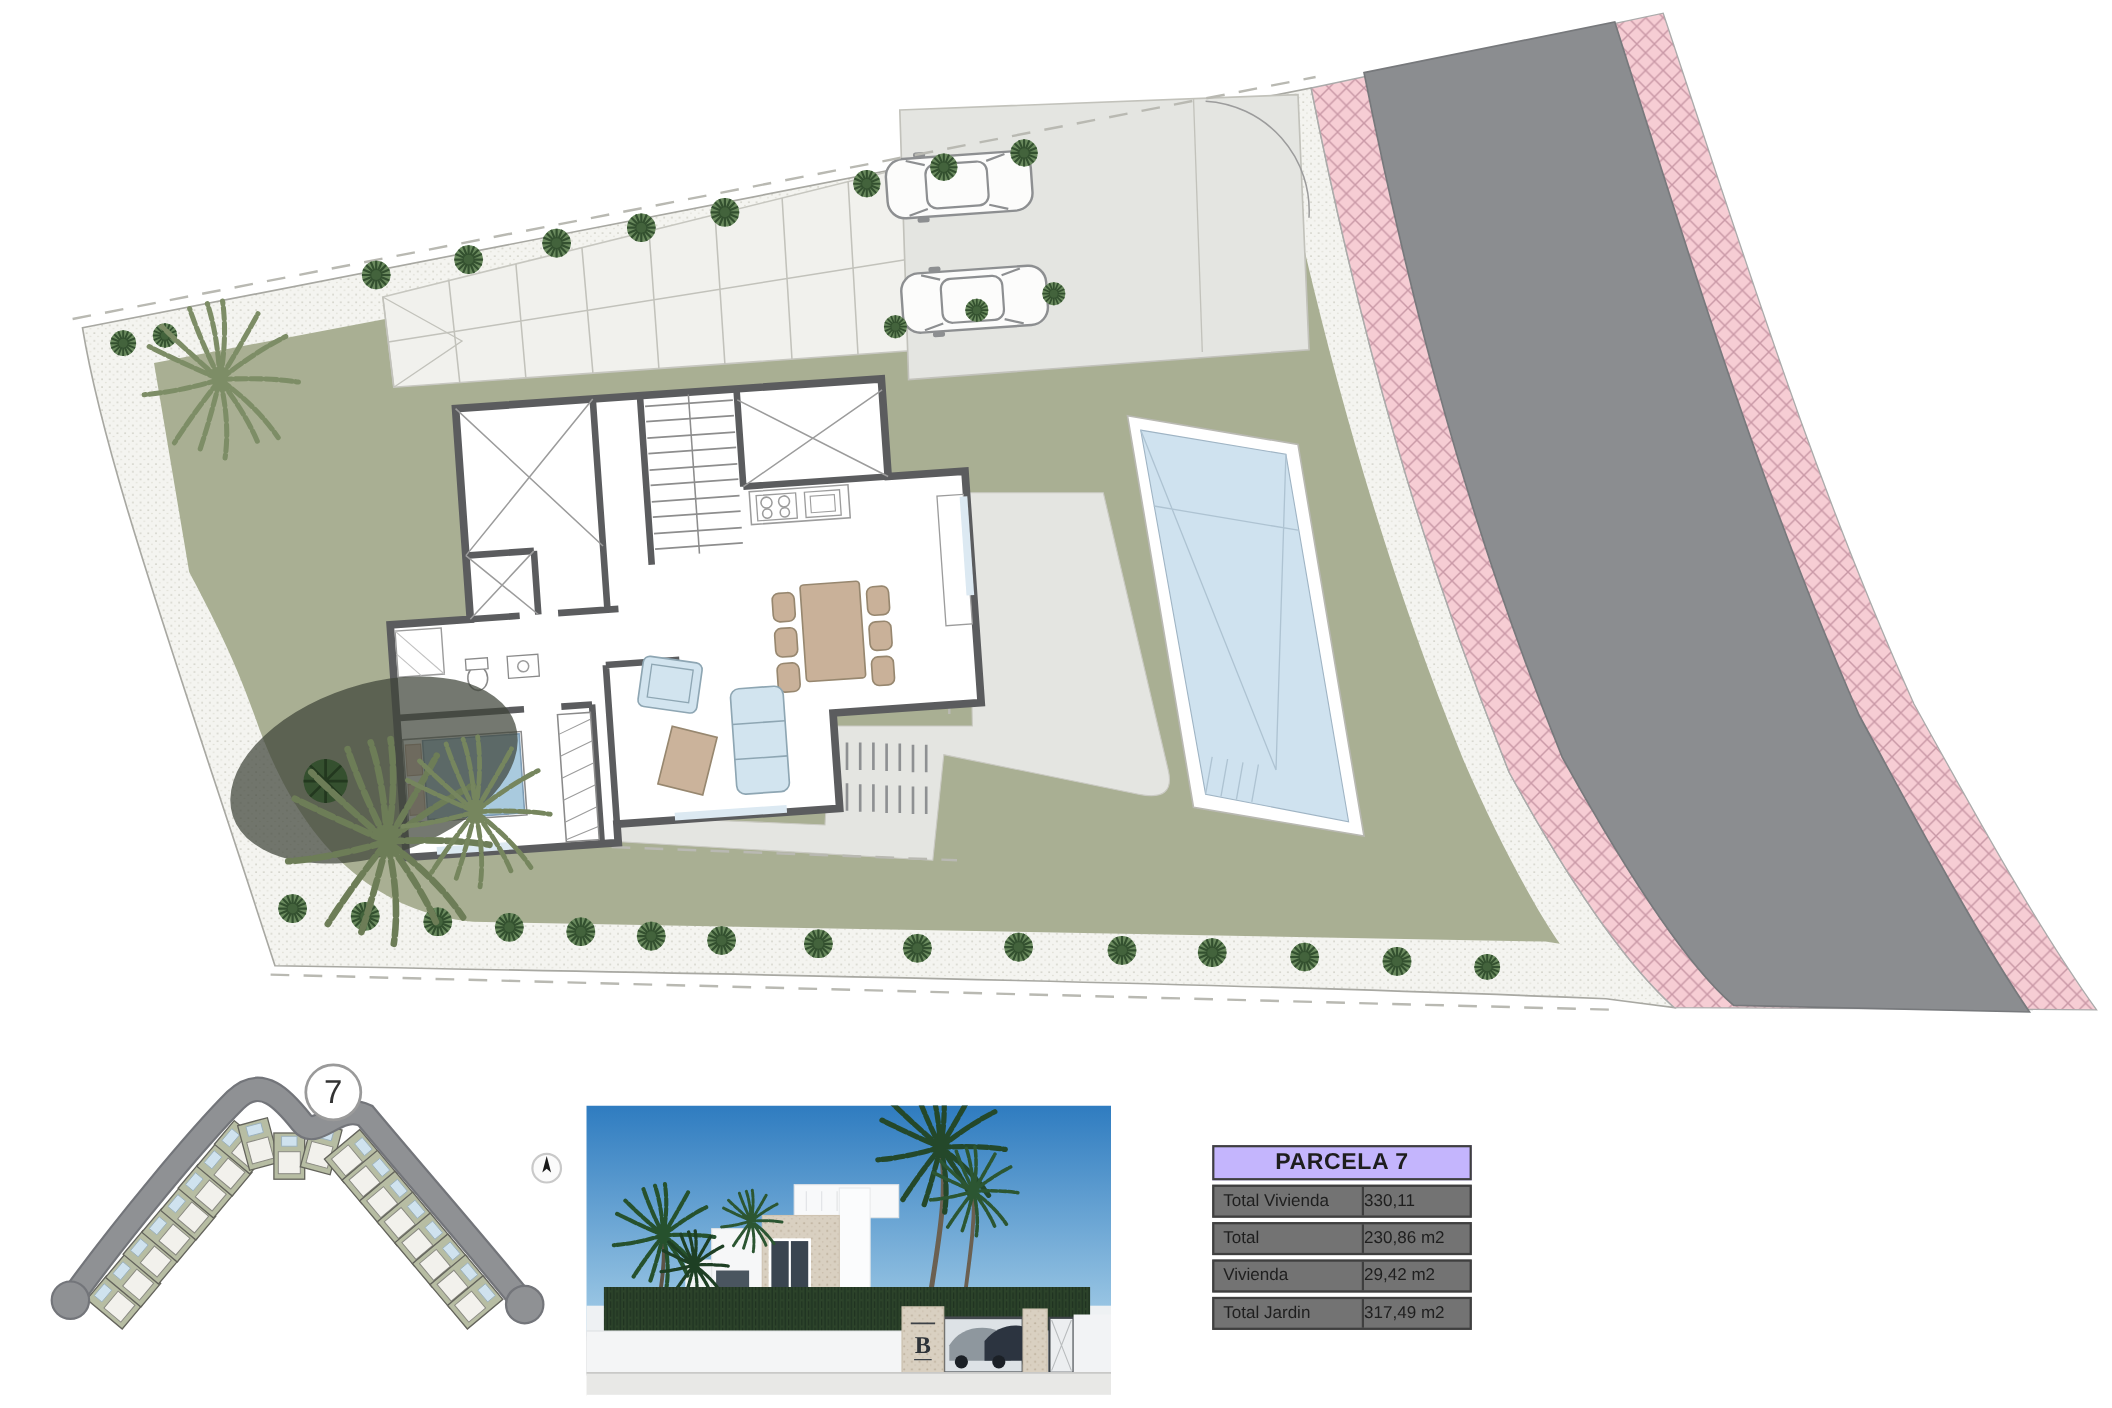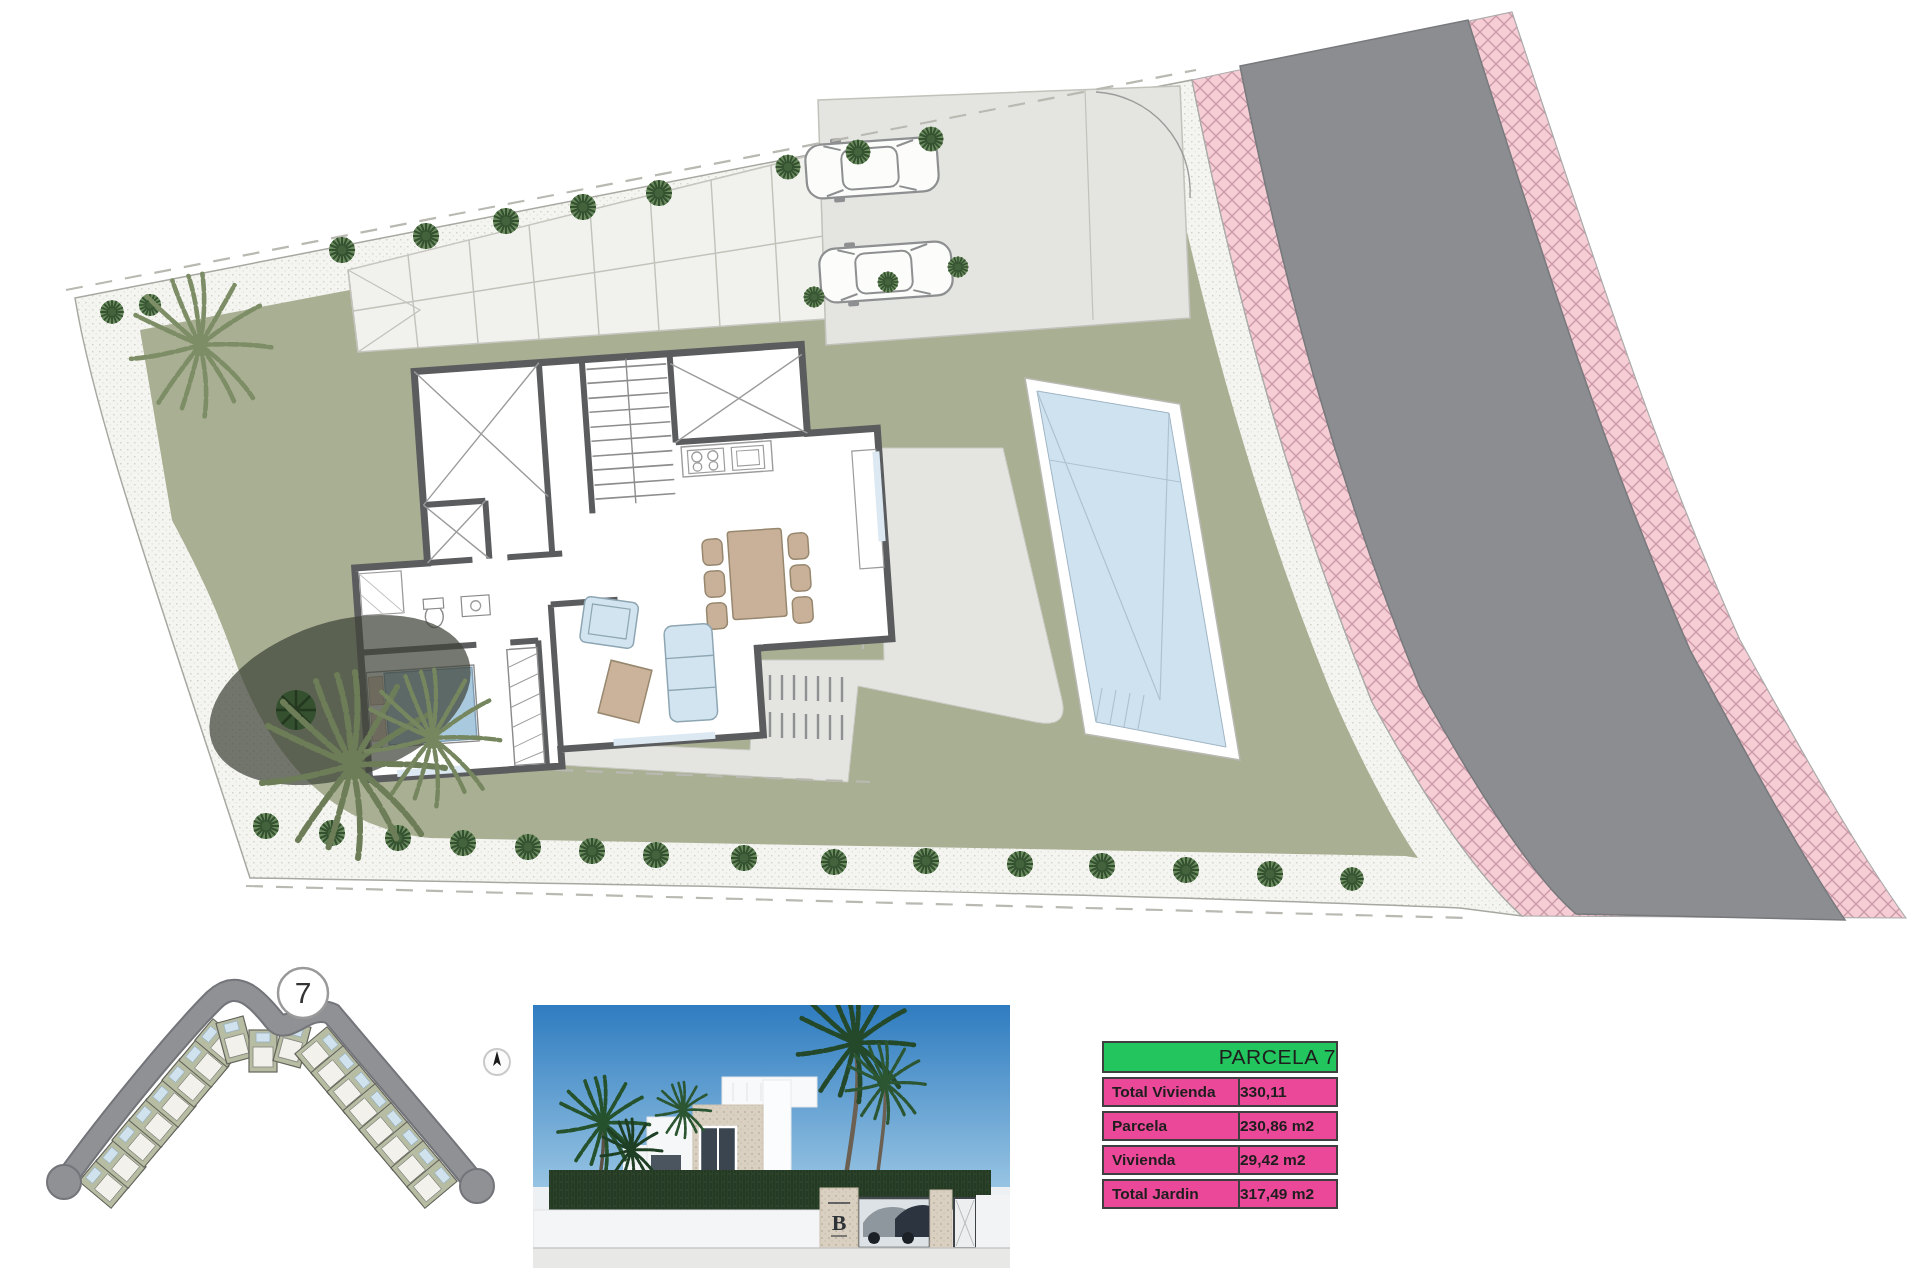--- a/index.html
+++ b/index.html
@@ -9,24 +9,24 @@
   .palm{fill:none;stroke-width:4;stroke-linecap:round;stroke-dasharray:9 3;}
   .tick{stroke:#8e9092;stroke-width:2.4;}
   .dashline{stroke:#b9b9b2;stroke-width:2.2;stroke-dasharray:17 13;fill:none;}
   .wall{fill:none;stroke:#5b5c5e;stroke-width:7;stroke-linejoin:miter;}
   .iwall{stroke:#5b5c5e;stroke-width:6;}
   .thin{stroke:#9c9c9c;stroke-width:1.4;fill:none;}
   .furn{stroke:#97876f;stroke-width:1.5;}
   .blue-furn{fill:#d2e4ef;stroke:#8ea6b3;stroke-width:1.5;}
   
   #parcel-table{position:absolute;left:1102px;top:1041px;width:236px;}
-  .t-header{border:2px solid #3f3f3f;background:#22c55e;height:28px;line-height:28px;
-            text-align:right;font-weight:normal;font-size:21px;letter-spacing:.5px;
+  .t-header{border:2px solid #3f3f3f;background:#c4b5fd;height:28px;line-height:28px;
+            text-align:center;font-weight:bold;font-size:21px;letter-spacing:.5px;
             color:#1e1e1e;margin-bottom:4px;}
-  .t-row{display:flex;border:2px solid #3f3f3f;height:26px;margin-bottom:4px;background:#ec4899;font-weight:bold;}
+  .t-row{display:flex;border:2px solid #3f3f3f;height:26px;margin-bottom:4px;background:#737373;}
   .t-label{flex:0 0 126px;padding-left:8px;font-size:15.5px;line-height:26px;color:#1e1e1e;
            border-right:2px solid #3f3f3f;}
   .t-value{flex:1;font-size:15.5px;line-height:26px;color:#1e1e1e;}
 </style>
 </head>
 <body>
 
 <div id="stage">
 
 <svg width="1920" height="1280" viewBox="0 0 1920 1280">
@@ -339,21 +339,21 @@
   </svg>
 </svg>
 
 <div id="parcel-table">
   <div class="t-header">PARCELA 7</div>
   <div class="t-row">
     <div class="t-label">Total Vivienda</div>
     <div class="t-value">330,11</div>
   </div>
   <div class="t-row">
-    <div class="t-label">Parcela</div>
+    <div class="t-label">Total</div>
     <div class="t-value">230,86 m2</div>
   </div>
   <div class="t-row">
     <div class="t-label">Vivienda</div>
     <div class="t-value">29,42 m2</div>
   </div>
   <div class="t-row">
     <div class="t-label">Total Jardin</div>
     <div class="t-value">317,49 m2</div>
   </div>

